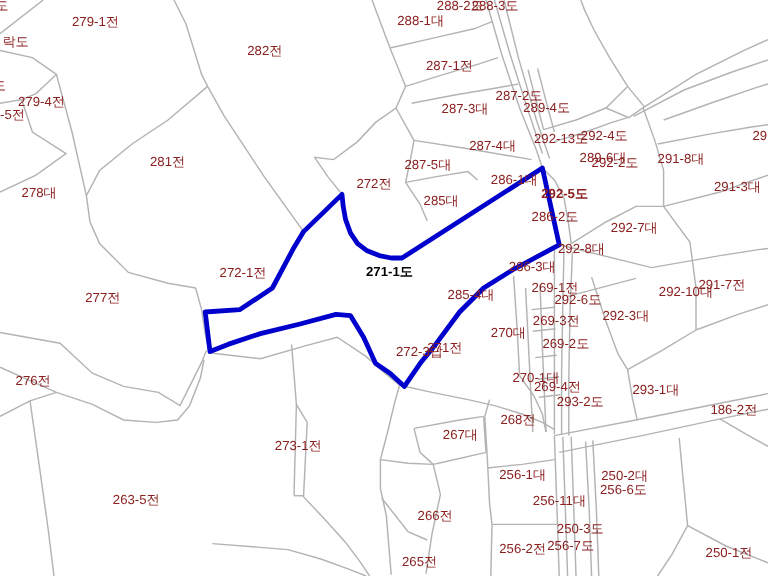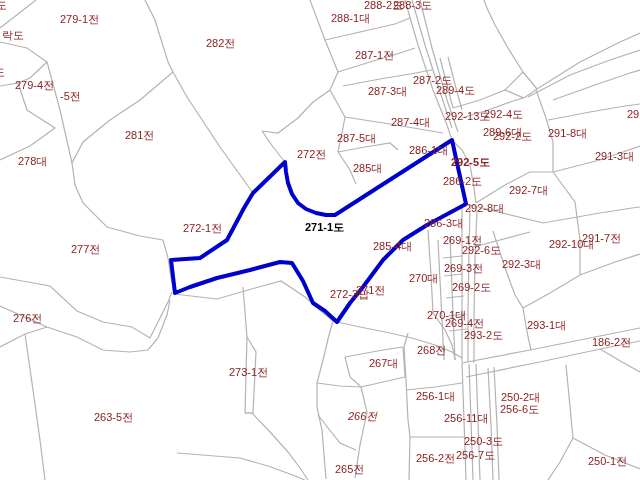--- a/index.html
+++ b/index.html
@@ -122,21 +122,21 @@
         <polyline points="523,72 508,48 495,25 487,8 484,0" fill="none" stroke="#b3b3b3" stroke-width="1.2"></polyline>
       </g>
     <polygon id="highlight-outline" fill="#ffffff" stroke-width="4" stroke-linejoin="round" stroke-linecap="round" points="285,162 286,172 288,183 292,194 298,203 306,209 316,213 326,215 335,215 452,140 466,204 427,225 403,240 383,260 363,287 350,303 337,322 325,311 313,303 303,281 292,263 280,262 250,270 217,278 190,287 175,293 171,260 200,258 227,240 244,208 253,193" stroke="#0000cd"></polygon>
   </svg>
   <div class="labels-layer" id="labels-layer">
       <div class="parcel-label" style="left: -4px; top: -1px;">도</div>
       <div class="parcel-label" style="left: 60px; top: 13px;">279-1전</div>
       <div class="parcel-label" style="left: 2px; top: 29px;">락도</div>
       <div class="parcel-label" style="left: -6px; top: 66px;">도</div>
       <div class="parcel-label" style="left: 15px; top: 79px;">279-4전</div>
-      <div class="parcel-label" style="left: 12px; top: 90px; padding-left: 48px;">-5전</div>
+      <div class="parcel-label" style="left: 0px; top: 90px;">-5전</div>
       <div class="parcel-label" style="left: 18px; top: 155px;">278대</div>
       <div class="parcel-label" style="left: 125px; top: 129px;">281전</div>
       <div class="parcel-label" style="left: 206px; top: 37px;">282전</div>
       <div class="parcel-label" style="left: 71px; top: 243px;">277전</div>
       <div class="parcel-label" style="left: 13px; top: 312px;">276전</div>
       <div class="parcel-label" style="left: 183px; top: 222px;">272-1전</div>
       <div class="parcel-label" style="left: 94px; top: 411px;">263-5전</div>
       <div class="parcel-label" style="left: 229px; top: 366px;">273-1전</div>
       <div class="parcel-label" style="left: 297px; top: 148px;">272전</div>
       <div class="parcel-label" style="left: 353px; top: 162px;">285대</div>
@@ -172,21 +172,21 @@
       <div class="parcel-label" style="left: 452px; top: 281px;">269-2도</div>
       <div class="parcel-label" style="left: 427px; top: 309px;">270-1대</div>
       <div class="parcel-label" style="left: 445px; top: 317px;">269-4전</div>
       <div class="parcel-label" style="left: 464px; top: 329px;">293-2도</div>
       <div class="parcel-label" style="left: 527px; top: 319px;">293-1대</div>
       <div class="parcel-label" style="left: 592px; top: 336px;">186-2전</div>
       <div class="parcel-label" style="left: 417px; top: 344px;">268전</div>
       <div class="parcel-label" style="left: 369px; top: 357px;">267대</div>
       <div class="parcel-label" style="left: 330px; top: 288px;">272-3답</div>
       <div class="parcel-label" style="left: 356px; top: 284px;">271전</div>
-      <div class="parcel-label" style="left: 348px; top: 410px; font-style: italic;">266전</div>
+      <div class="parcel-label" style="left: 348px; top: 424px;">266전</div>
       <div class="parcel-label" style="left: 416px; top: 390px;">256-1대</div>
       <div class="parcel-label" style="left: 470px; top: 403px; margin-left: 30px;">256-6도</div>
       <div class="parcel-label" style="left: 444px; top: 412px;">256-11대</div>
       <div class="parcel-label" style="left: 501px; top: 391px;">250-2대</div>
       <div class="parcel-label" style="left: 464px; top: 435px;">250-3도</div>
       <div class="parcel-label" style="left: 416px; top: 452px;">256-2전</div>
       <div class="parcel-label" style="left: 456px; top: 449px;">256-7도</div>
       <div class="parcel-label" style="left: 588px; top: 455px;">250-1전</div>
       <div class="parcel-label" style="left: 335px; top: 463px;">265전</div>
       <div class="parcel-label" style="left: 627px; top: 108px;">29</div>

